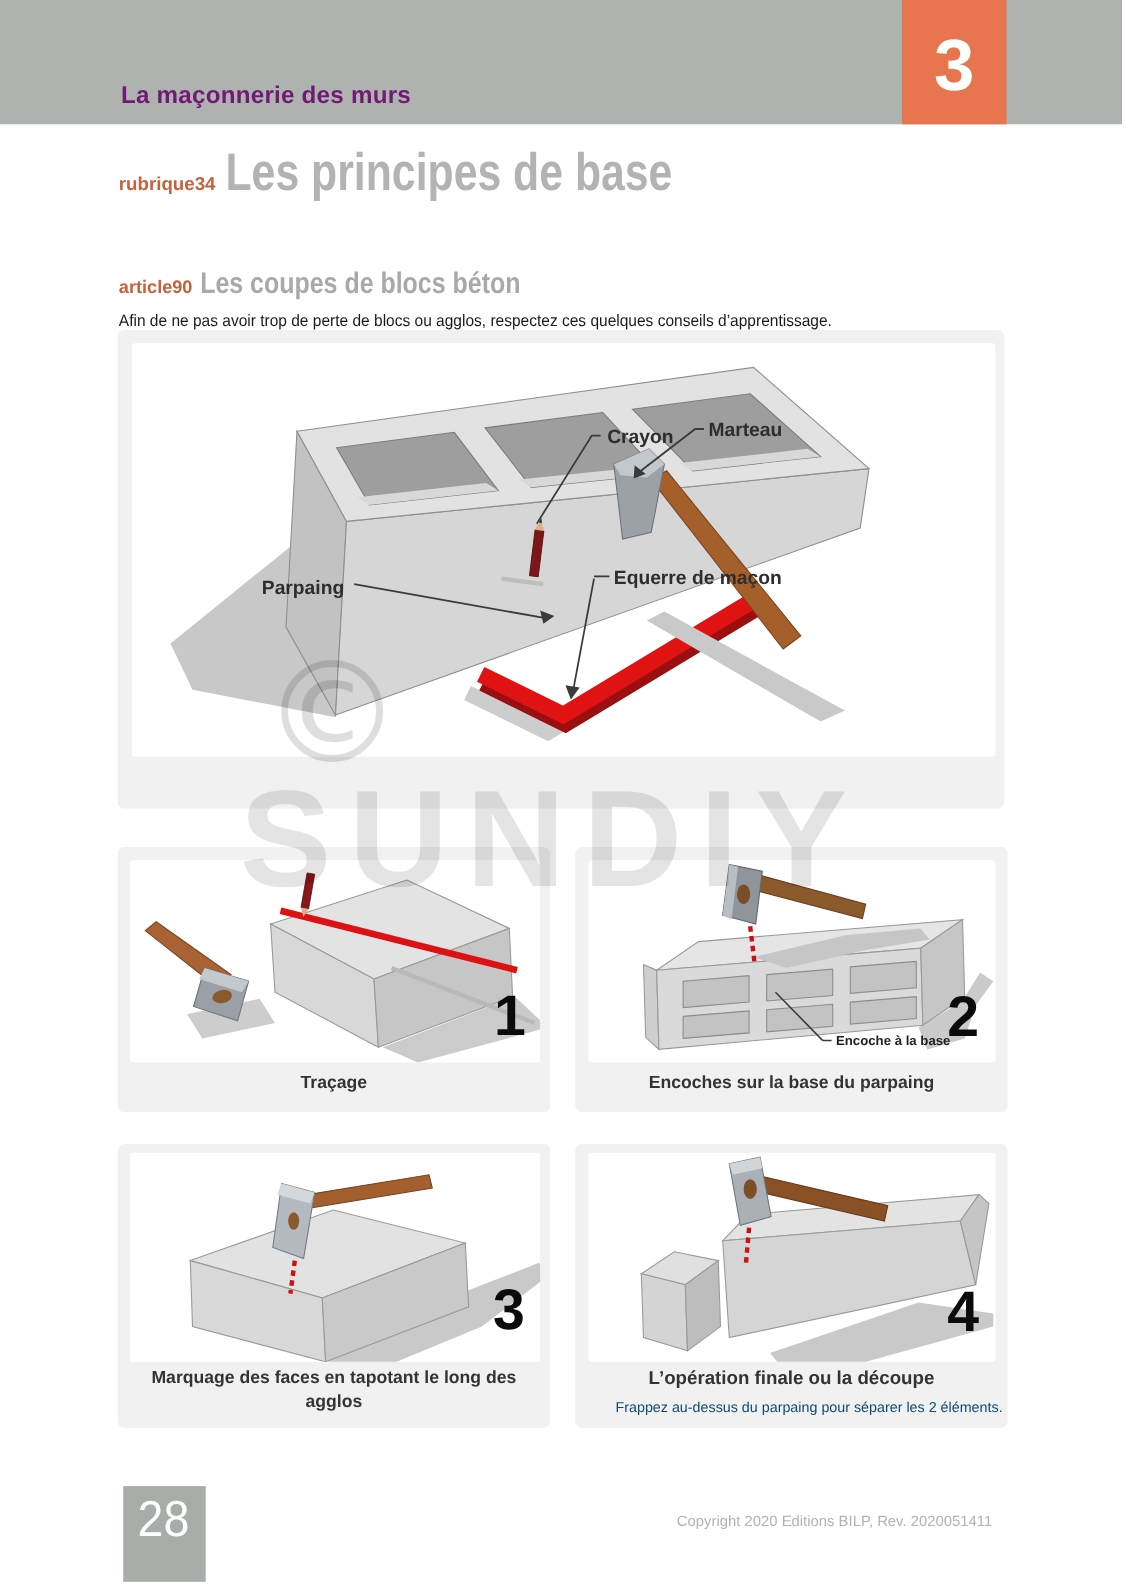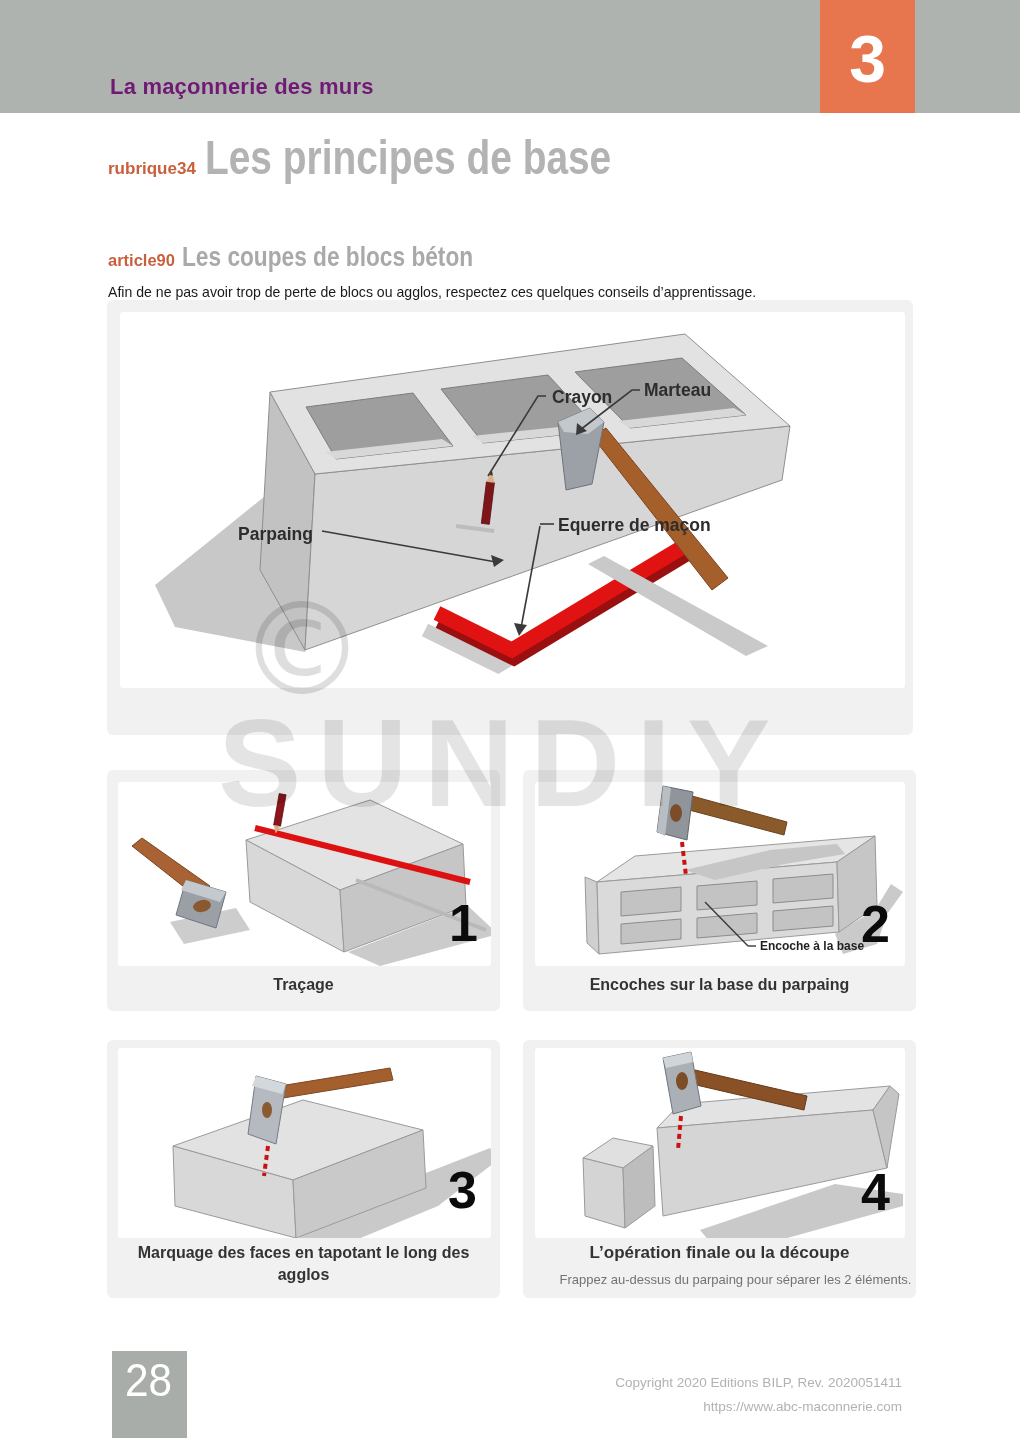--- a/index.html
+++ b/index.html
@@ -38,21 +38,21 @@
   .p4{left:107px;top:1040px;width:393px;height:258px;}
   .c4{left:11px;top:8px;width:373px;height:190px;}
   .p5{left:523px;top:1040px;width:393px;height:258px;}
   .c5{left:12px;top:8px;width:370px;height:190px;}
   .cap{position:absolute;left:0;right:0;text-align:center;font-weight:bold;font-size:16px;color:#333333;line-height:22px;}
   .cap .capline{display:inline-block;max-width:368px;}
   .cap1{top:406px;font-size:15.5px;}
   .capr2{top:204px;}
   .capr3{top:202px;}
   .cap5{font-size:17px;}
-  .subcap{position:absolute;left:0;right:0;top:232px;text-align:center;font-weight:normal;font-size:13px;color:#737373;padding-left:32px;}
+  .subcap{position:absolute;left:0;right:0;top:232px;text-align:center;font-weight:normal;font-size:13px;color:#0c4a6e;padding-left:32px;}
   
   .lbl{font-family:"Liberation Sans",sans-serif;font-weight:bold;font-size:17.5px;fill:#2d2d2d;}
   .lbl-sm{font-family:"Liberation Sans",sans-serif;font-weight:bold;font-size:12px;fill:#1f1f1f;}
   .num{font-family:"Liberation Sans",sans-serif;font-weight:bold;font-size:52px;fill:#0b0b0b;}
   
   .wm{position:absolute;z-index:3;pointer-events:none;user-select:none;}
   .wm-c{left:238px;top:575px;font-size:128px;color:rgba(0,0,0,0.13);font-family:"DejaVu Sans",sans-serif;}
   .wm-brand{left:218px;top:700px;font-size:125px;font-weight:bold;letter-spacing:16px;
     color:rgba(0,0,0,0.105);font-family:"Liberation Sans",sans-serif;line-height:1;}
   
@@ -264,14 +264,13 @@
 </figure>
 
 <div class="wm wm-c">©</div>
 <div class="wm wm-brand">SUNDIY</div>
 
 <div class="pagenum">
   <span>28</span>
 </div>
 <div class="colophon">
   <div>Copyright 2020 Editions BILP, Rev. 2020051411</div>
-  <div>https://www.abc-maconnerie.com</div>
 </div>
 
 </body></html>

